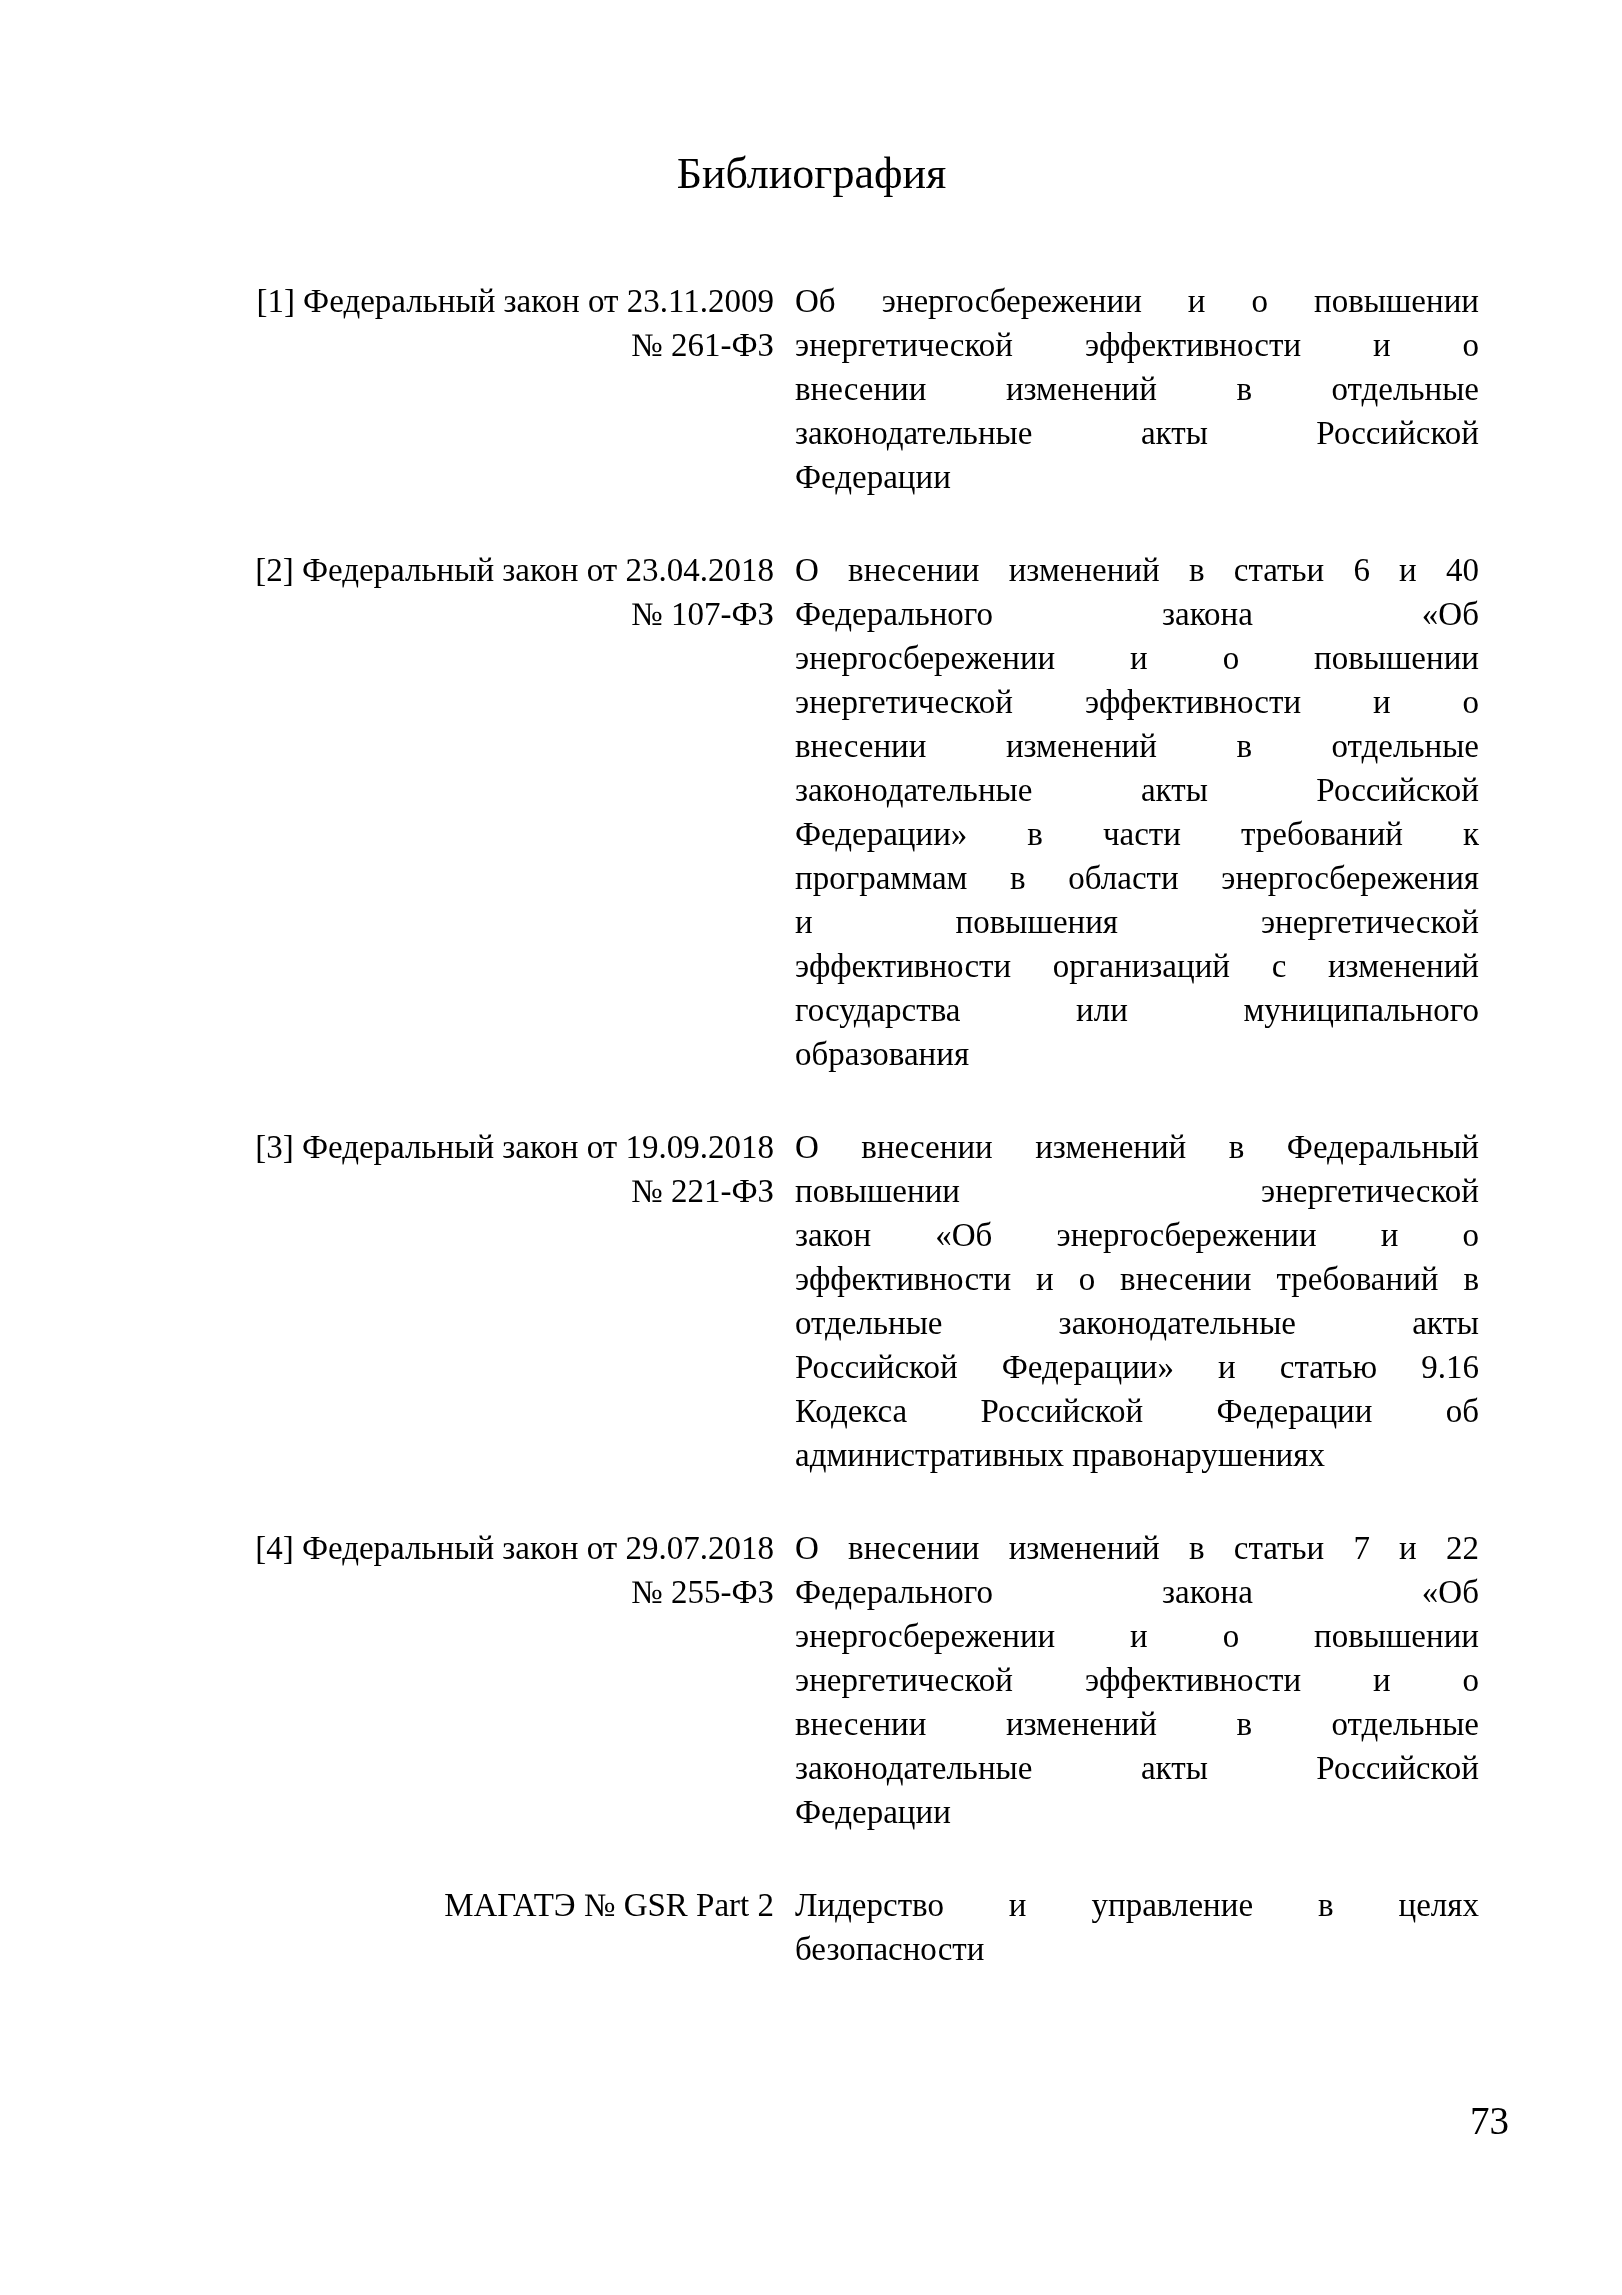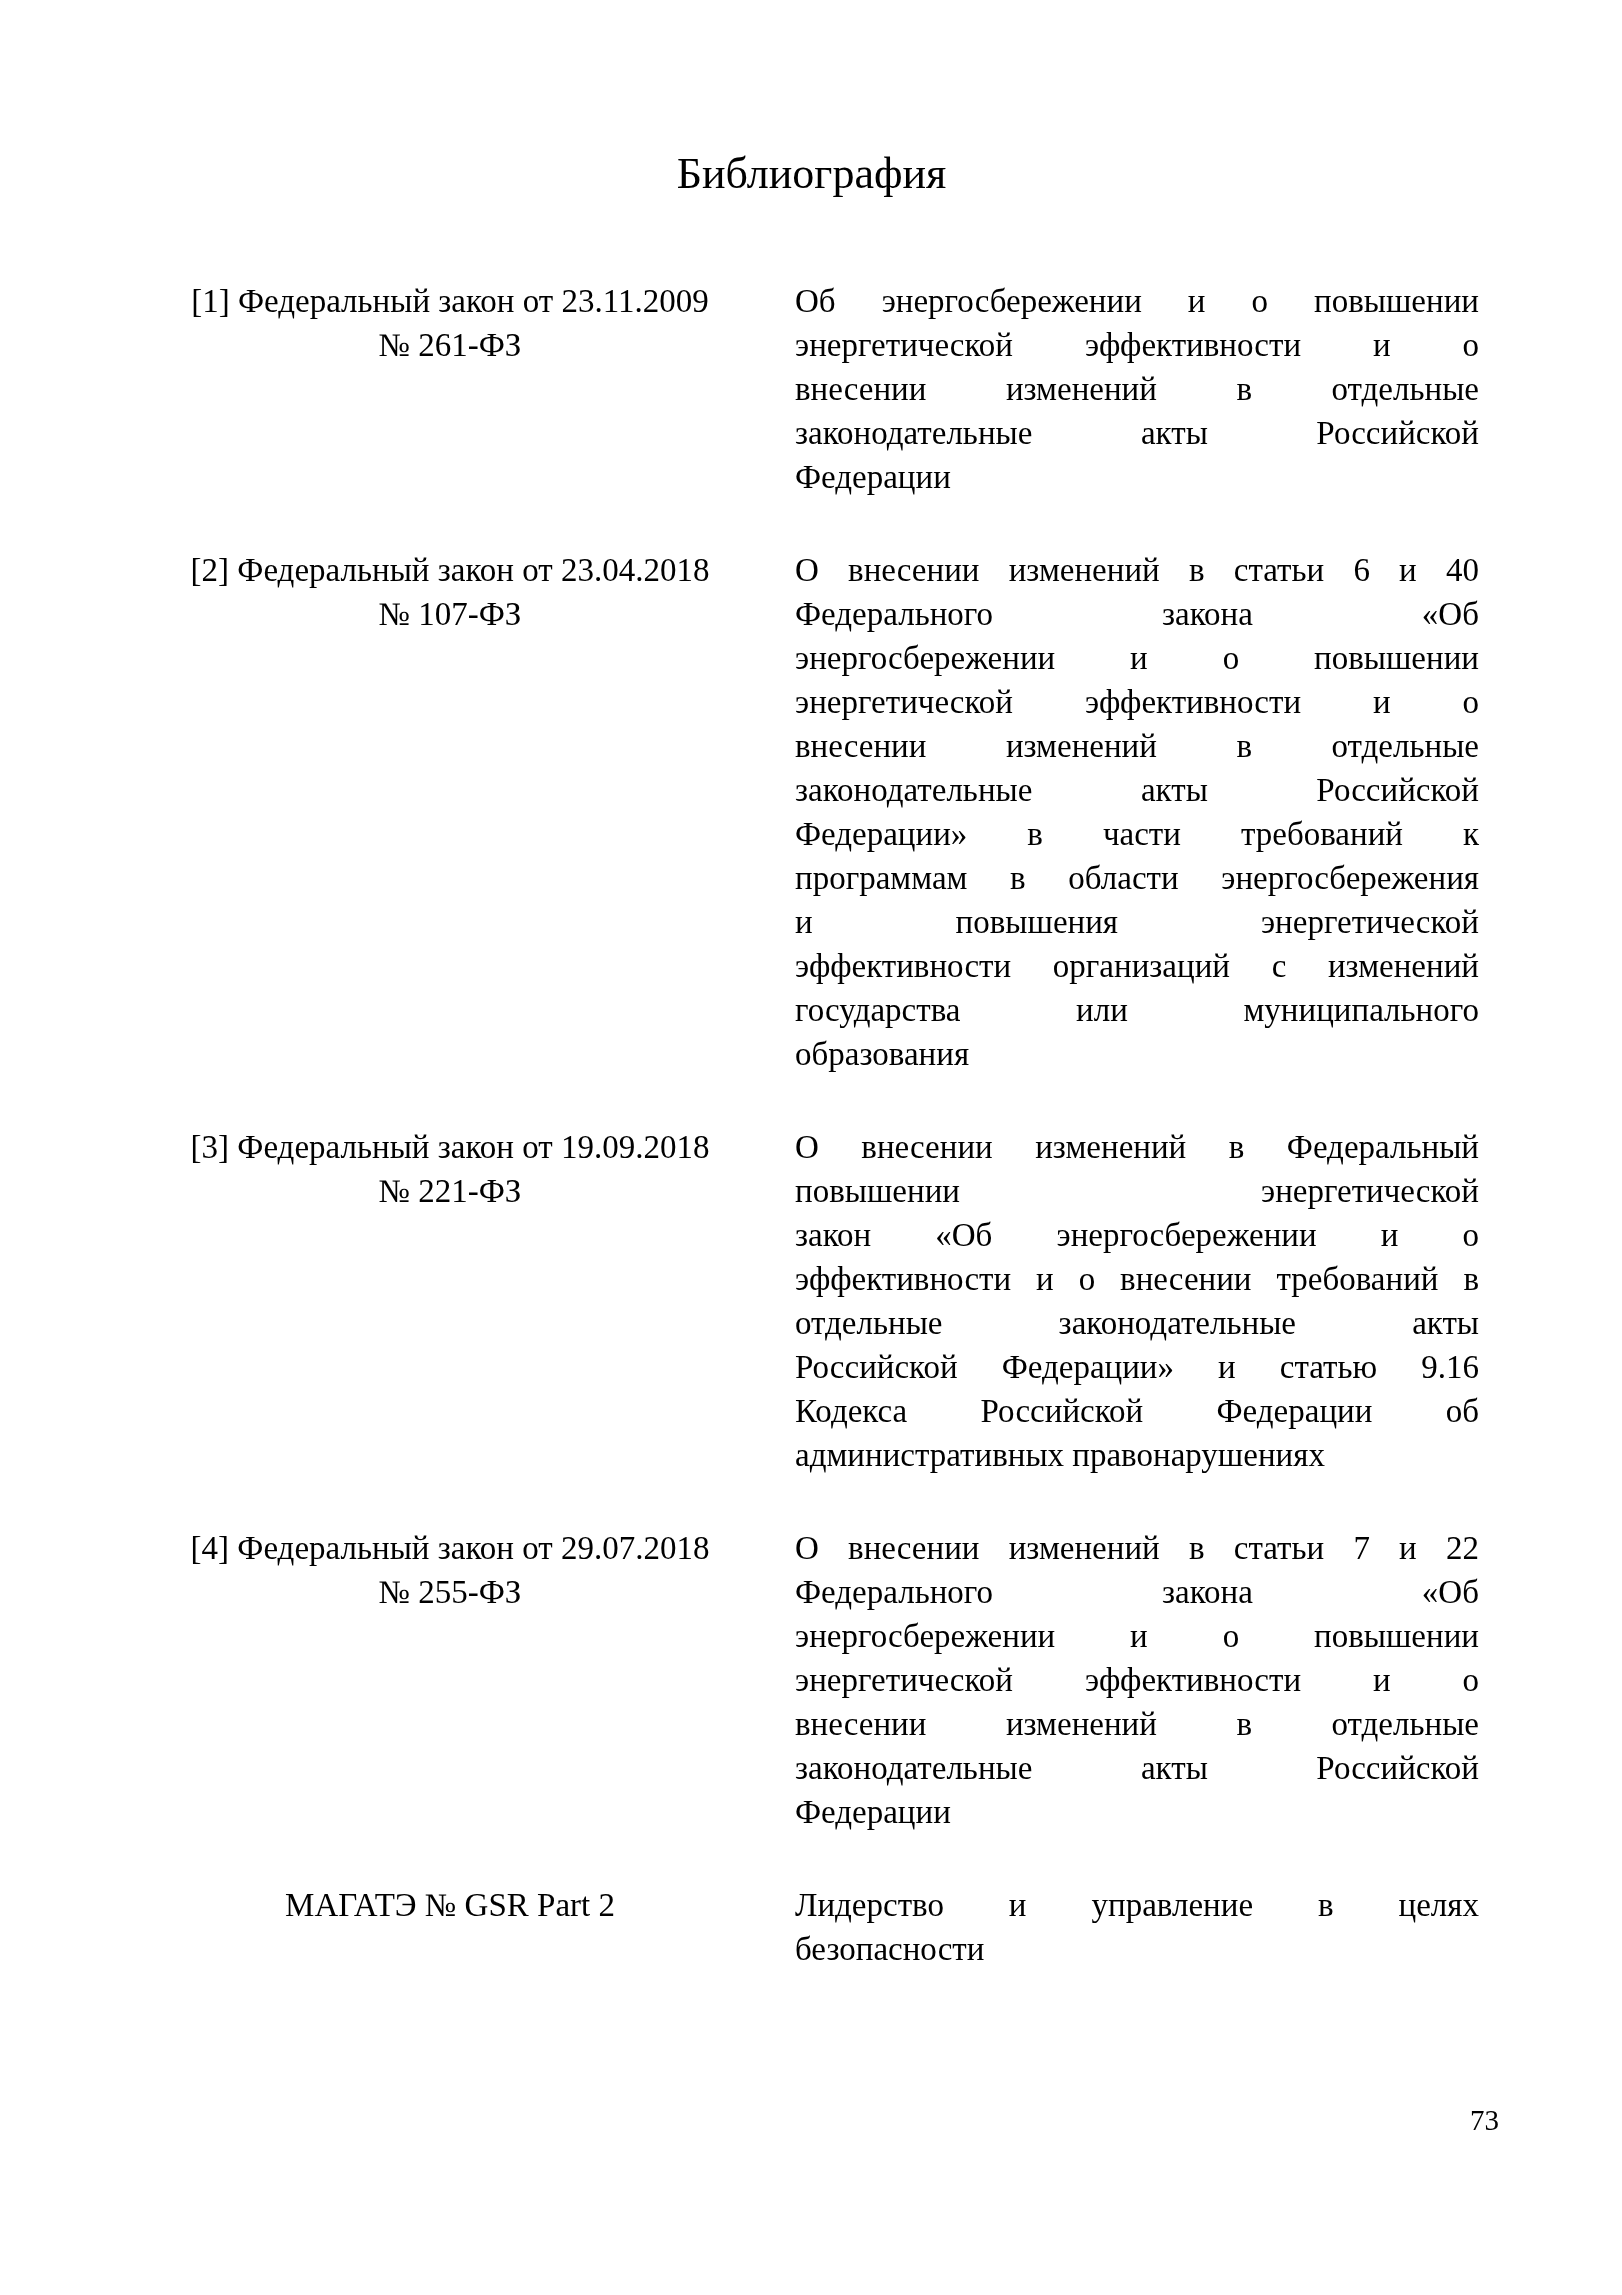--- a/index.html
+++ b/index.html
@@ -32,38 +32,38 @@
   .entry-row {
     display: flex;
     align-items: flex-start;
     margin-bottom: 49px;
     font-size: 33px;
     line-height: 44px;
   }
   .cell-left {
     width: 648px;
     flex: 0 0 auto;
-    text-align: center;
+    text-align: right;
   }
   .cell-right {
     width: 684px;
     flex: 0 0 auto;
     margin-left: auto;
   }
   .ln { height: 44px; }
   
   .ln.j {
     text-align: justify;
     text-align-last: justify;
   }
   .page-number {
     position: absolute;
     top: 2104px;
     left: 1470px;
-    font-size: 29px;
+    font-size: 39px;
     line-height: 33px;
   }
 </style>
 </head>
 <body>
 
 <div>
 
   <h1 class="page-title">Библиография</h1>
 

